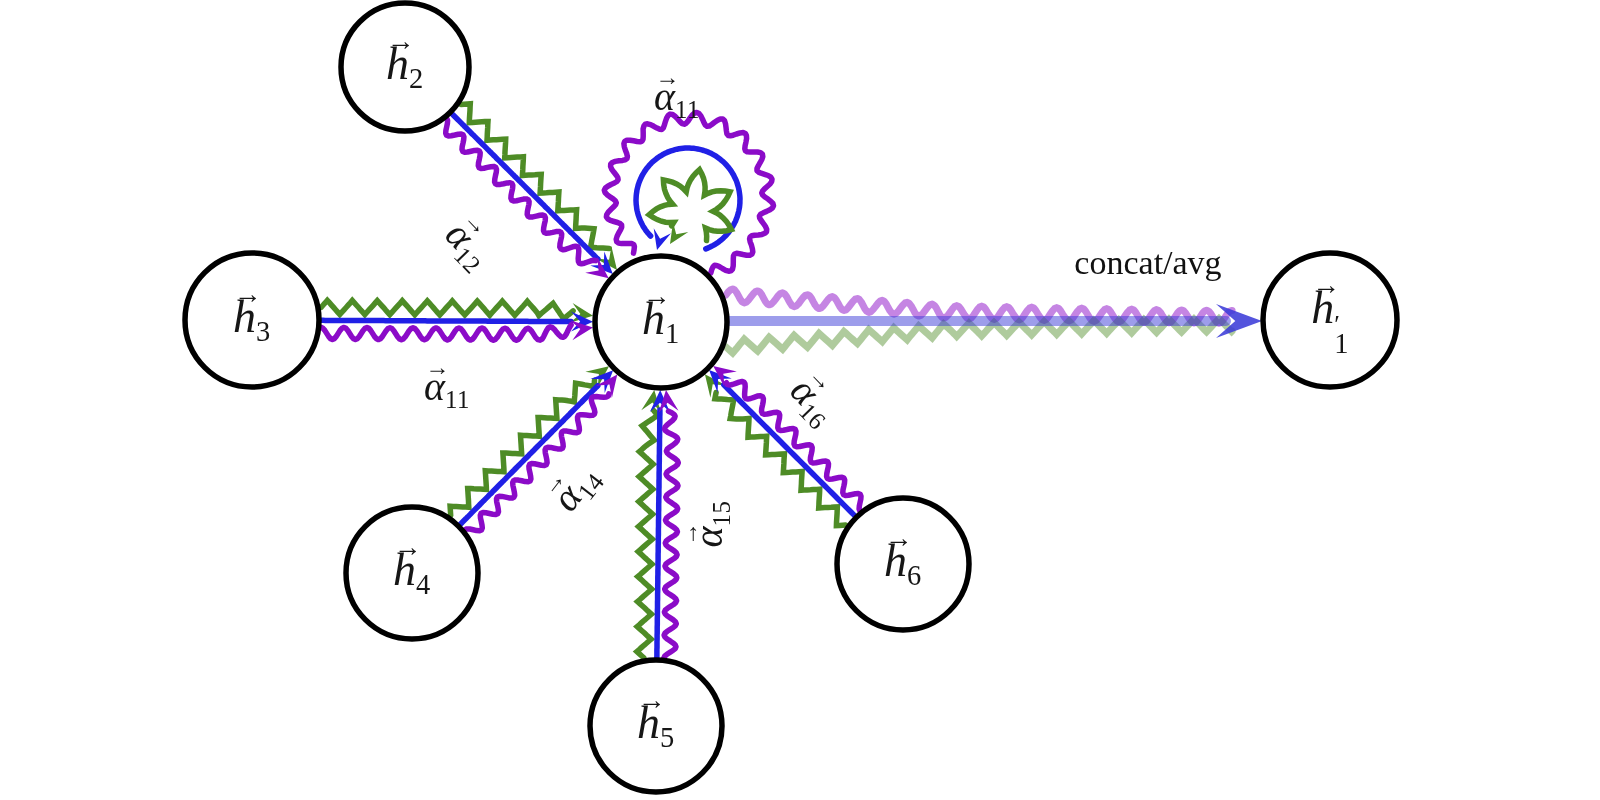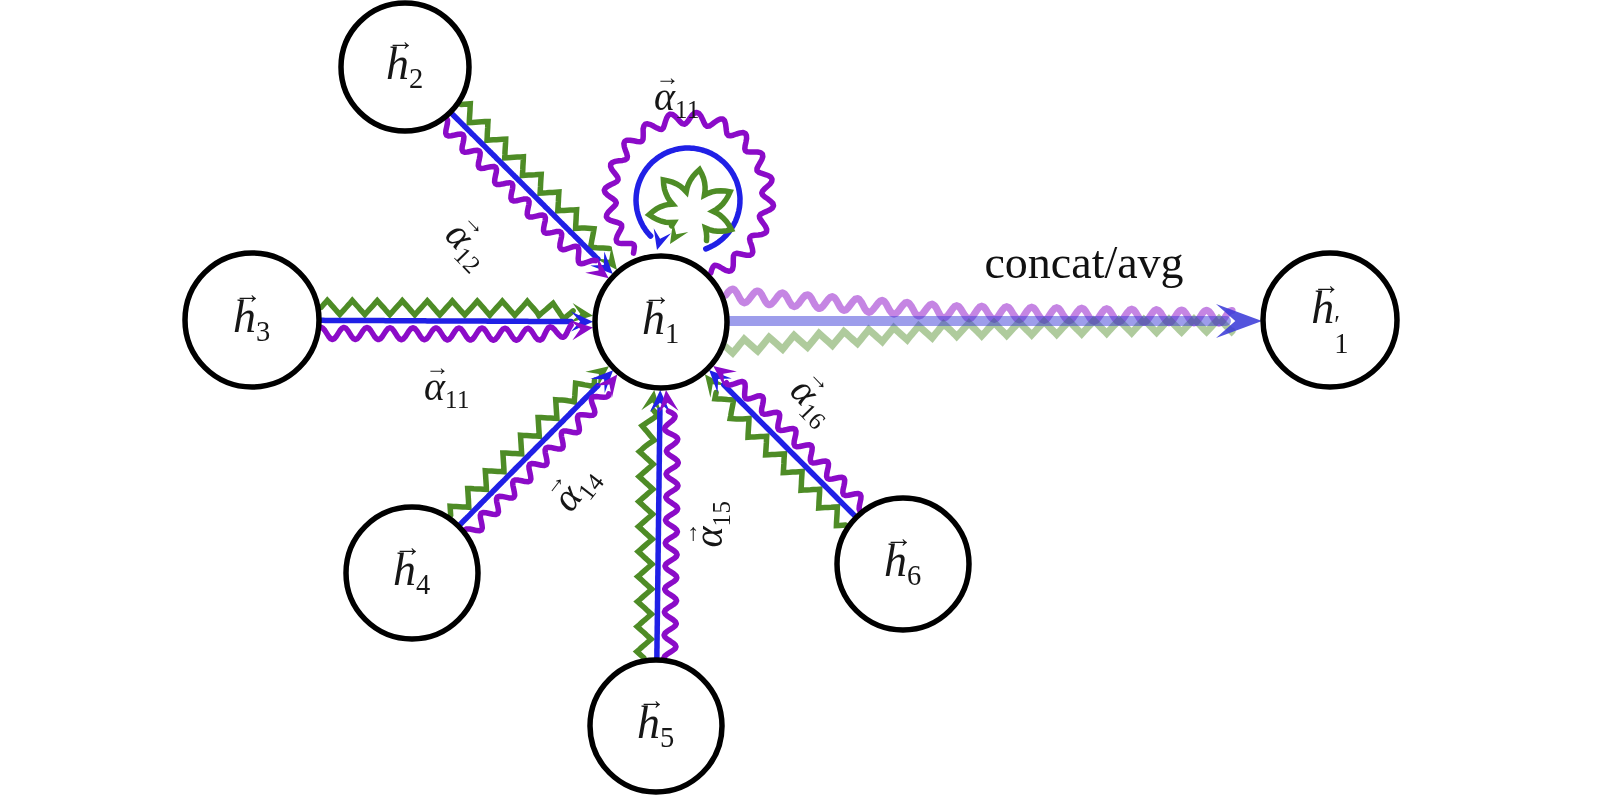--- a/index.html
+++ b/index.html
@@ -83,21 +83,21 @@
         <circle cx="661" cy="322" r="66" fill="#ffffff" stroke="#000000" stroke-width="5.5"></circle>
         <circle cx="405" cy="67" r="64" fill="#ffffff" stroke="#000000" stroke-width="5.5"></circle>
         <circle cx="252" cy="320" r="67" fill="#ffffff" stroke="#000000" stroke-width="5.5"></circle>
         <circle cx="412" cy="573" r="66" fill="#ffffff" stroke="#000000" stroke-width="5.5"></circle>
         <circle cx="656" cy="726" r="66" fill="#ffffff" stroke="#000000" stroke-width="5.5"></circle>
         <circle cx="903" cy="564" r="66" fill="#ffffff" stroke="#000000" stroke-width="5.5"></circle>
         <circle cx="1330" cy="320" r="67" fill="#ffffff" stroke="#000000" stroke-width="5.5"></circle>
       </g>
     </svg>
   <div id="labels-layer">
-    <div class="plain-label" id="concat-label" style="font-size: 46px; left: 1084px; top: 263px;">concat/avg</div>
+    <div class="plain-label" id="concat-label" style="font-size: 34px; left: 1148px; top: 263px;">concat/avg</div>
   <div class="mlabel" style="font-size: 46px; left: 661px; top: 322px; transform: translate(-50%, -50%);"><span class="vwrap"><span class="varrow">→</span><span>h</span></span><span class="msub">1</span></div>
       <div class="mlabel" style="font-size: 46px; left: 405px; top: 67px; transform: translate(-50%, -50%);"><span class="vwrap"><span class="varrow">→</span><span>h</span></span><span class="msub">2</span></div>
       <div class="mlabel" style="font-size: 46px; left: 252px; top: 320px; transform: translate(-50%, -50%);"><span class="vwrap"><span class="varrow">→</span><span>h</span></span><span class="msub">3</span></div>
       <div class="mlabel" style="font-size: 46px; left: 412px; top: 573px; transform: translate(-50%, -50%);"><span class="vwrap"><span class="varrow">→</span><span>h</span></span><span class="msub">4</span></div>
       <div class="mlabel" style="font-size: 46px; left: 656px; top: 726px; transform: translate(-50%, -50%);"><span class="vwrap"><span class="varrow">→</span><span>h</span></span><span class="msub">5</span></div>
       <div class="mlabel" style="font-size: 46px; left: 903px; top: 564px; transform: translate(-50%, -50%);"><span class="vwrap"><span class="varrow">→</span><span>h</span></span><span class="msub">6</span></div>
       <div class="mlabel" style="font-size: 46px; left: 1330px; top: 320px; transform: translate(-50%, -50%);"><span class="vwrap"><span class="varrow">→</span><span>h</span></span><span class="stack">
           <span class="sprime">′</span>
           <span>1</span>
         </span></div>

